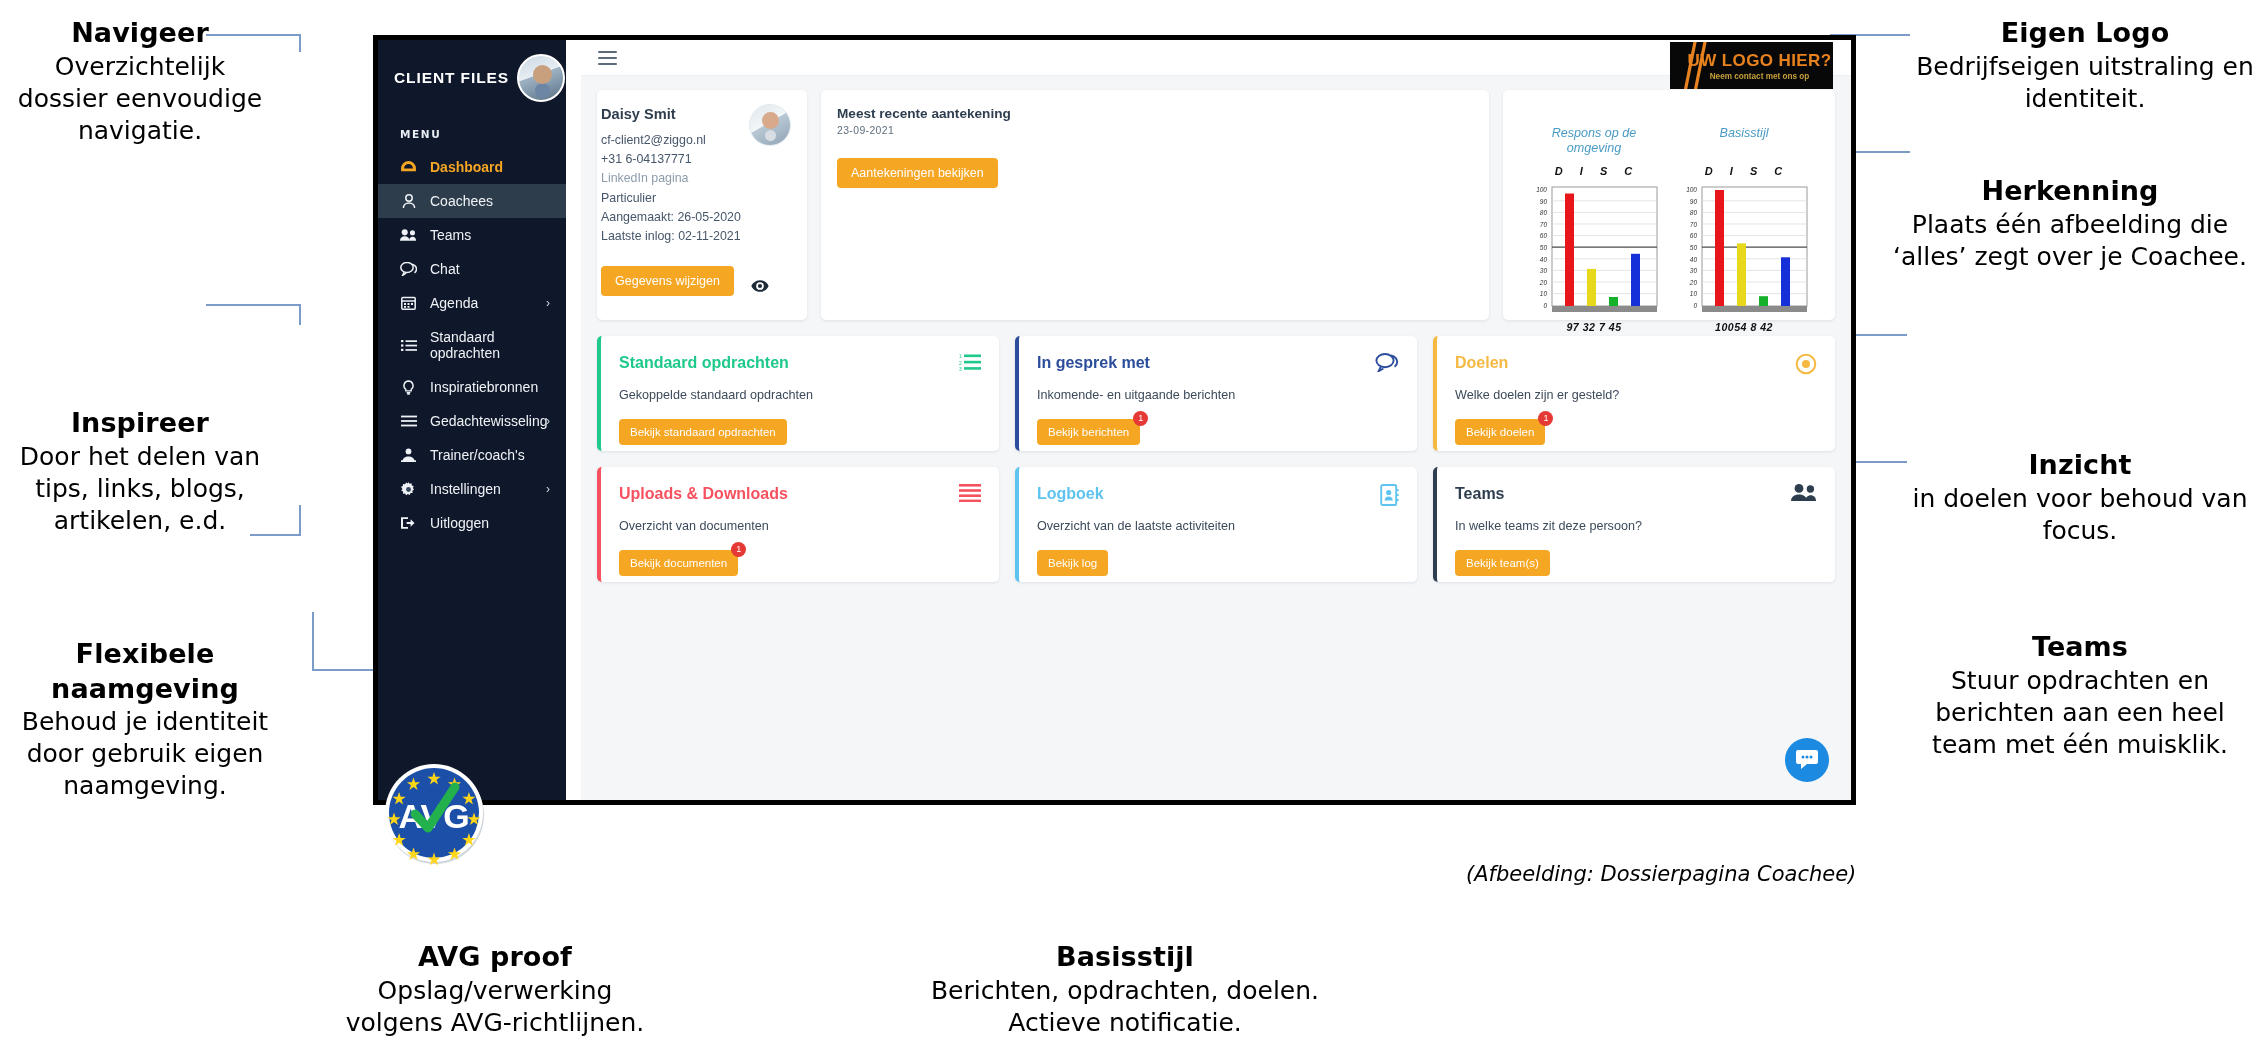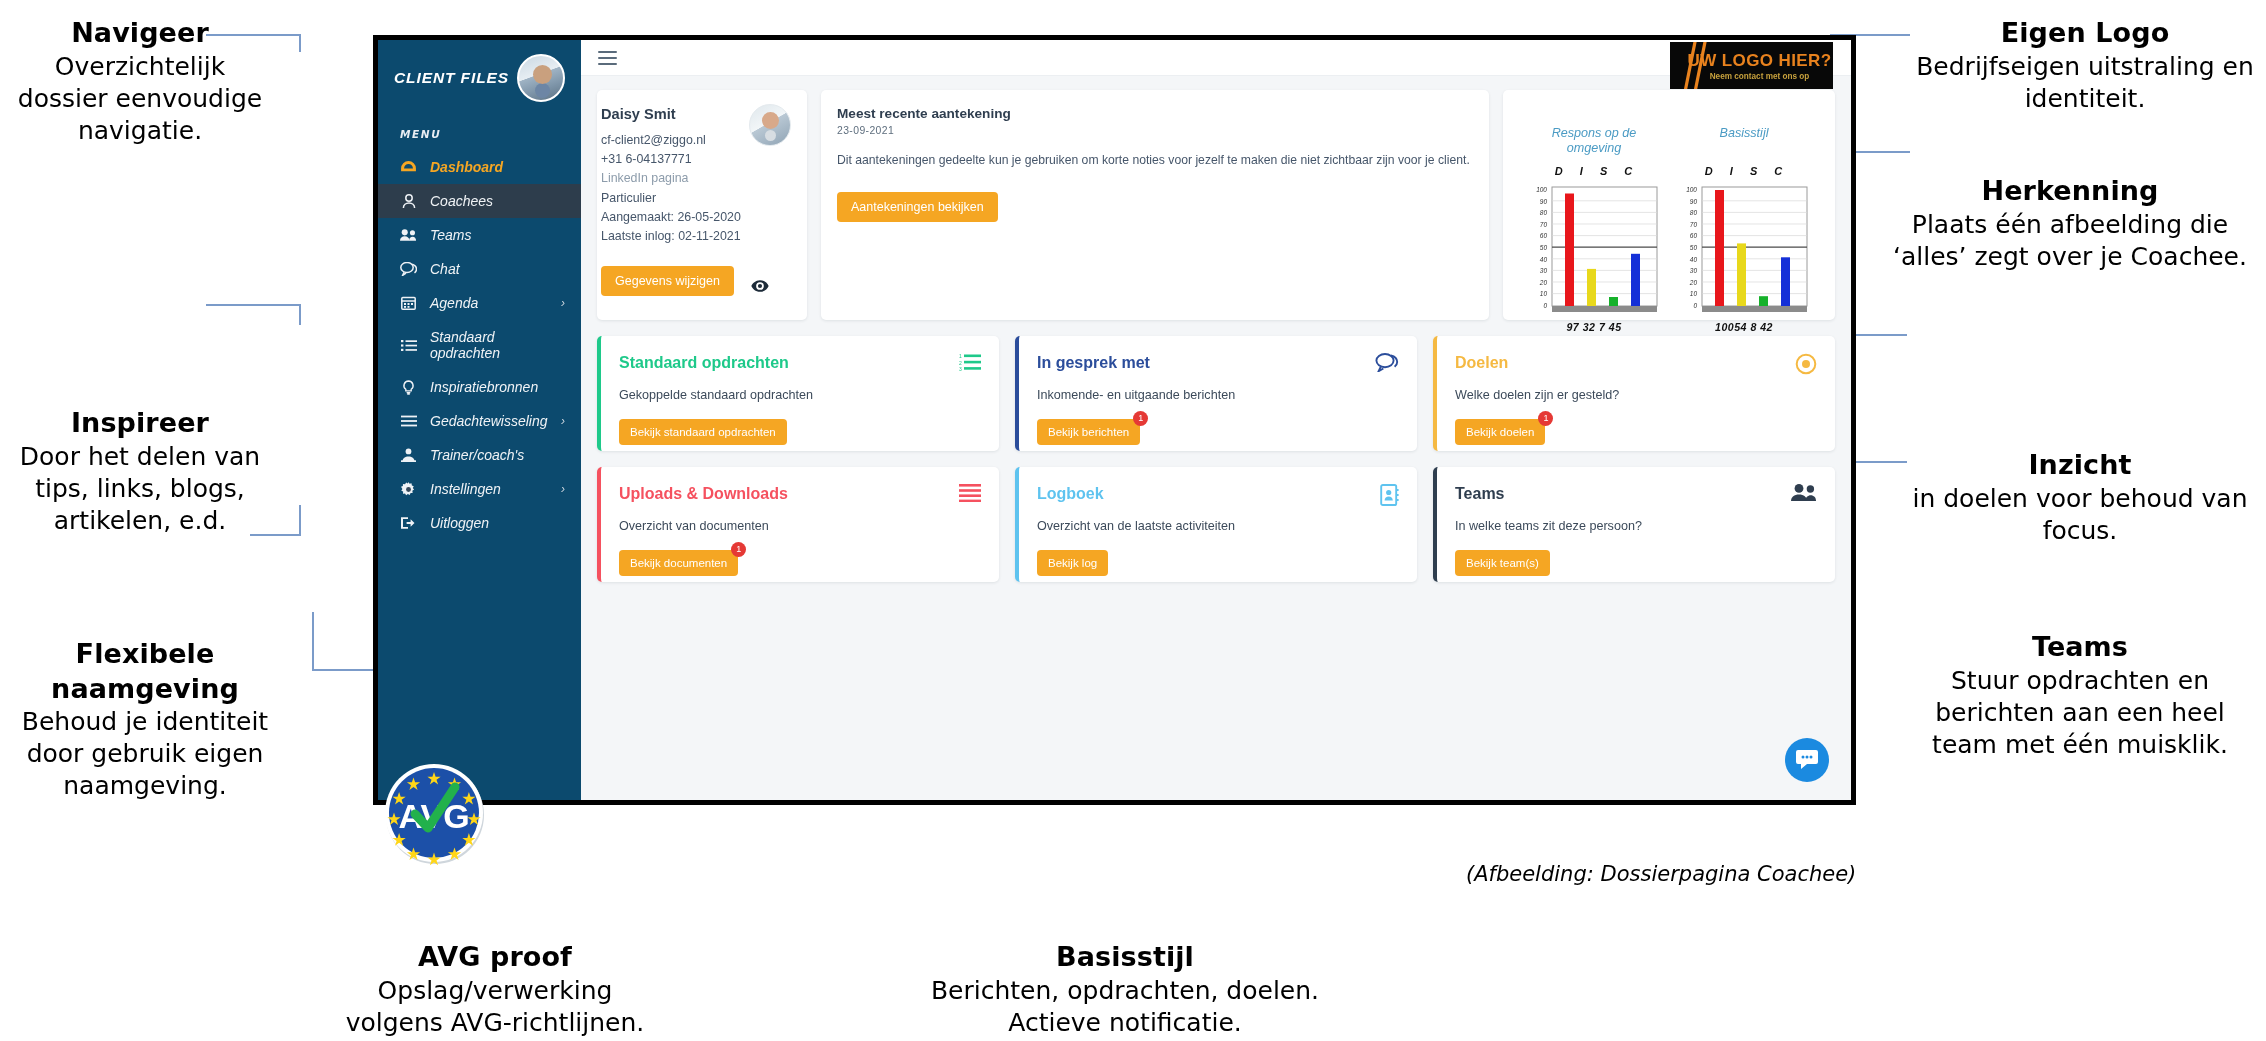--- a/index.html
+++ b/index.html
@@ -12,22 +12,22 @@
   .callout .cbody { font-size: 25px; }
 
   
   #app-window {
     position: absolute; left: 373px; top: 35px; width: 1483px; height: 770px;
     border: 5px solid #000; background: #ffffff; overflow: hidden;
   }
 
   
   #sidebar {
-    position: absolute; left: 0; top: 0; width: 203px; height: 100%;
-    background: #0c4a6e; color: #fff; font-style: italic;
+    position: absolute; left: 0; top: 0; width: 188px; height: 100%;
+    background: #0f172a; color: #fff;
   }
   .brand { display: flex; align-items: center; padding: 14px 0 12px 16px; gap: 6px; }
   .brand-text { font-family: "Liberation Sans", sans-serif; font-weight: bold; font-size: 15.5px; letter-spacing: .9px; color:#fff; }
   .brand-ava {
     width: 48px; height: 48px; border-radius: 50%; border: 2px solid #fff; overflow:hidden;
     background: linear-gradient(160deg,#c9d7e2 0%,#e7eef3 42%,#9fb3c4 43%,#7d94a8 70%,#5b7183 100%);
     position: relative; flex: none; margin-left: 2px;
   }
   .brand-ava::after{ content:""; position:absolute; left:14px; top:9px; width:19px; height:19px; border-radius:50%;
     background:#c9a07e; box-shadow: 0 16px 0 -2px #6d86a5; }
@@ -356,21 +356,20 @@
                   <circle cx="10" cy="6.5" r="2.3" fill="#1d2b39"></circle>
                 </svg>
             </span>
           </div>
         </div>
 
 
         <div class="card card-note">
           <div class="t-head">Meest recente aantekening</div>
           <div class="t-date">23-09-2021</div>
-          <div class="note-body">Dit aantekeningen gedeelte kun je gebruiken om korte noties voor jezelf te maken die niet zichtbaar zijn voor je client.</div>
           <div style="margin-top:22px;">
             <button class="btn">Aantekeningen bekijken</button>
           </div>
         </div>
 
         <div class="card card-disc">
           <div class="disc-wrap">
 
             <div class="disc-col">
               <div class="disc-title">Respons op de omgeving</div>

